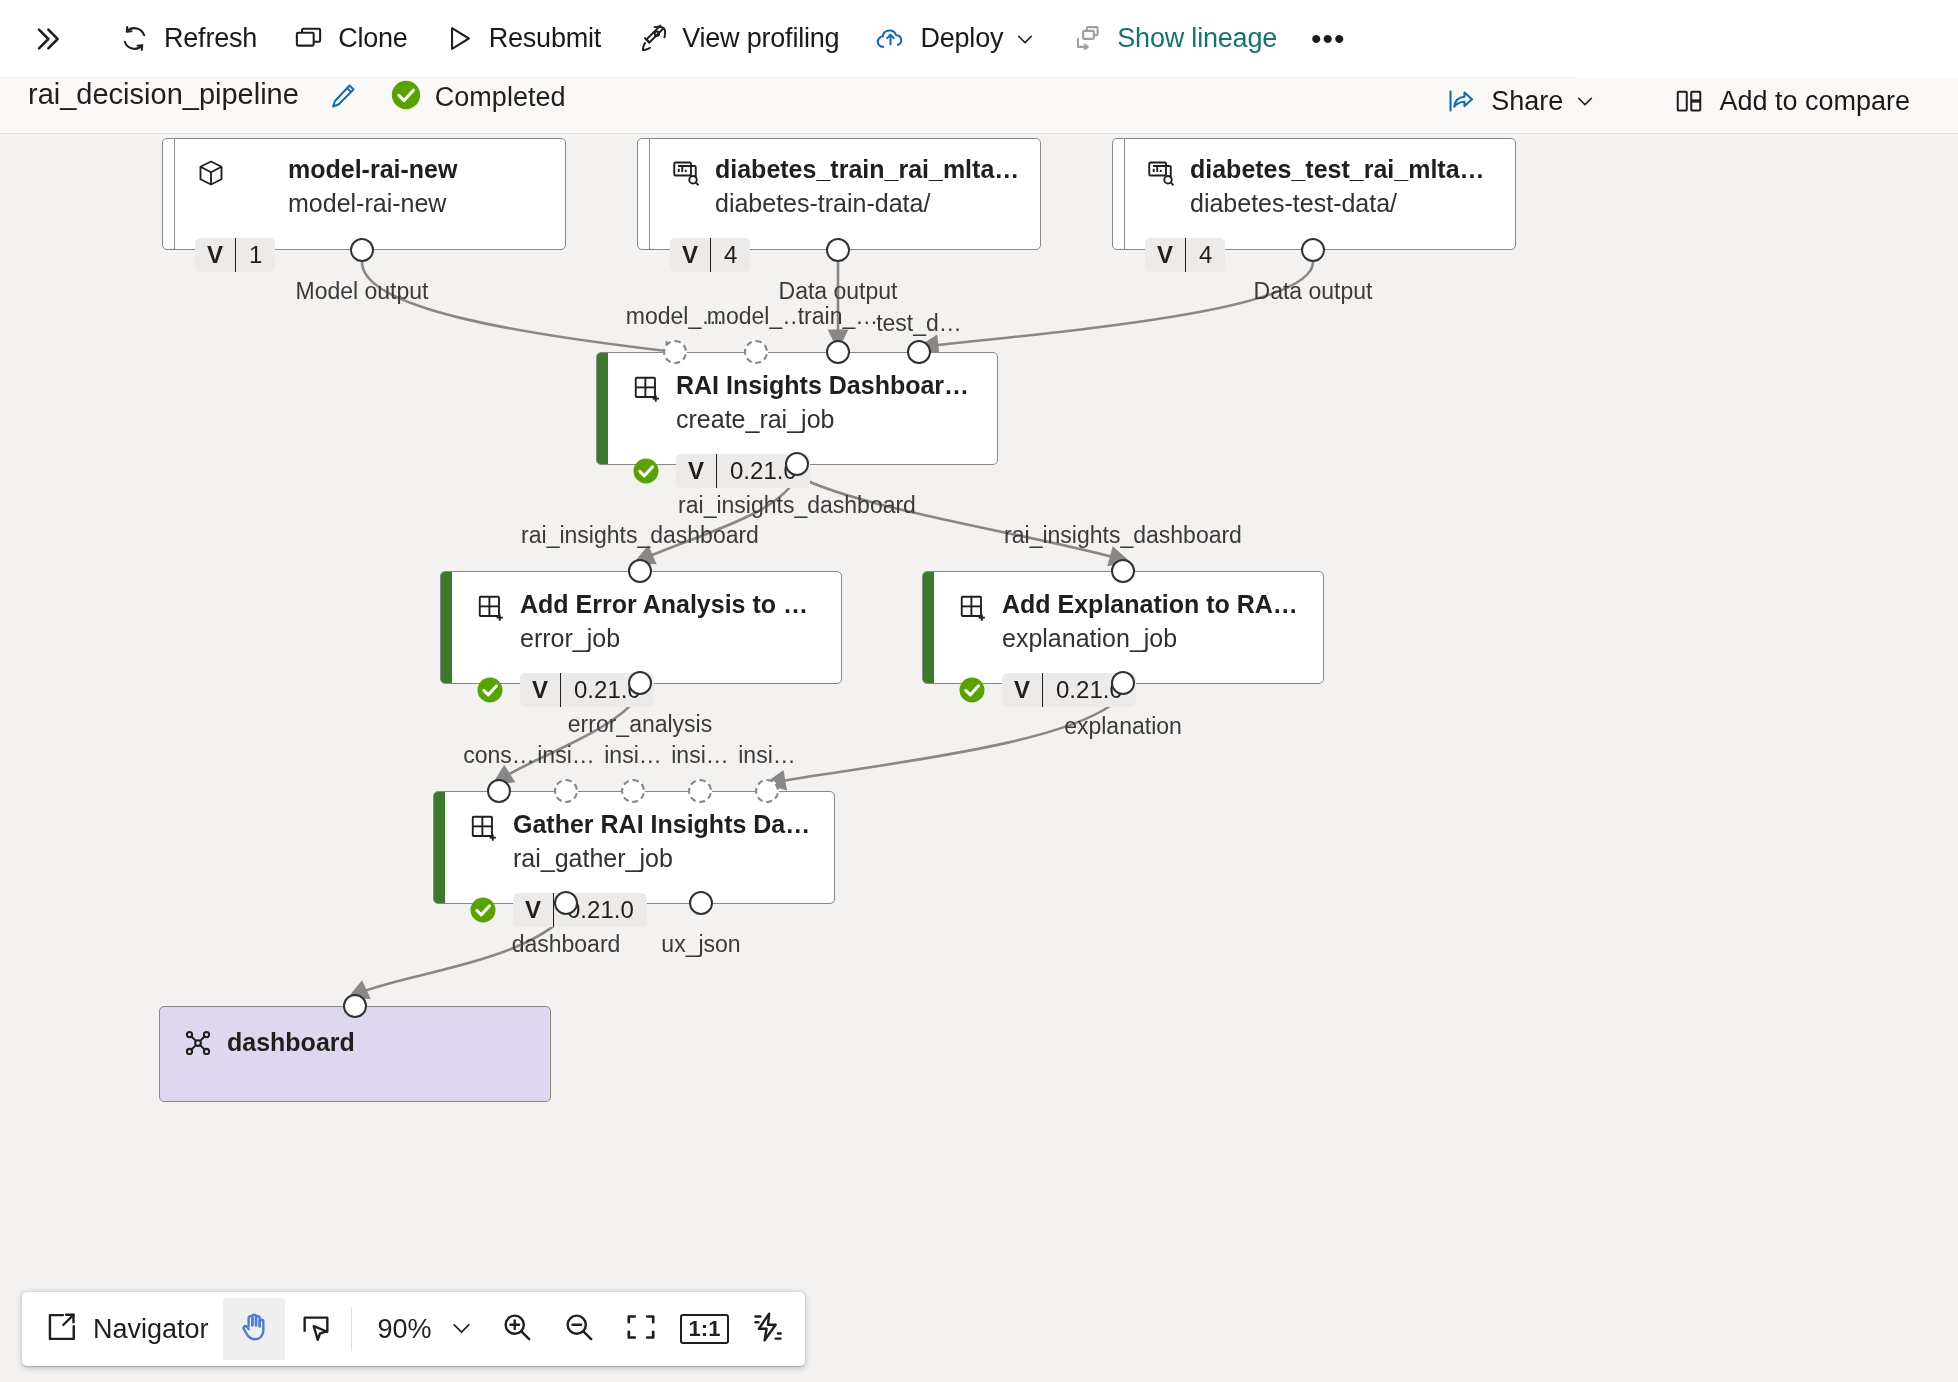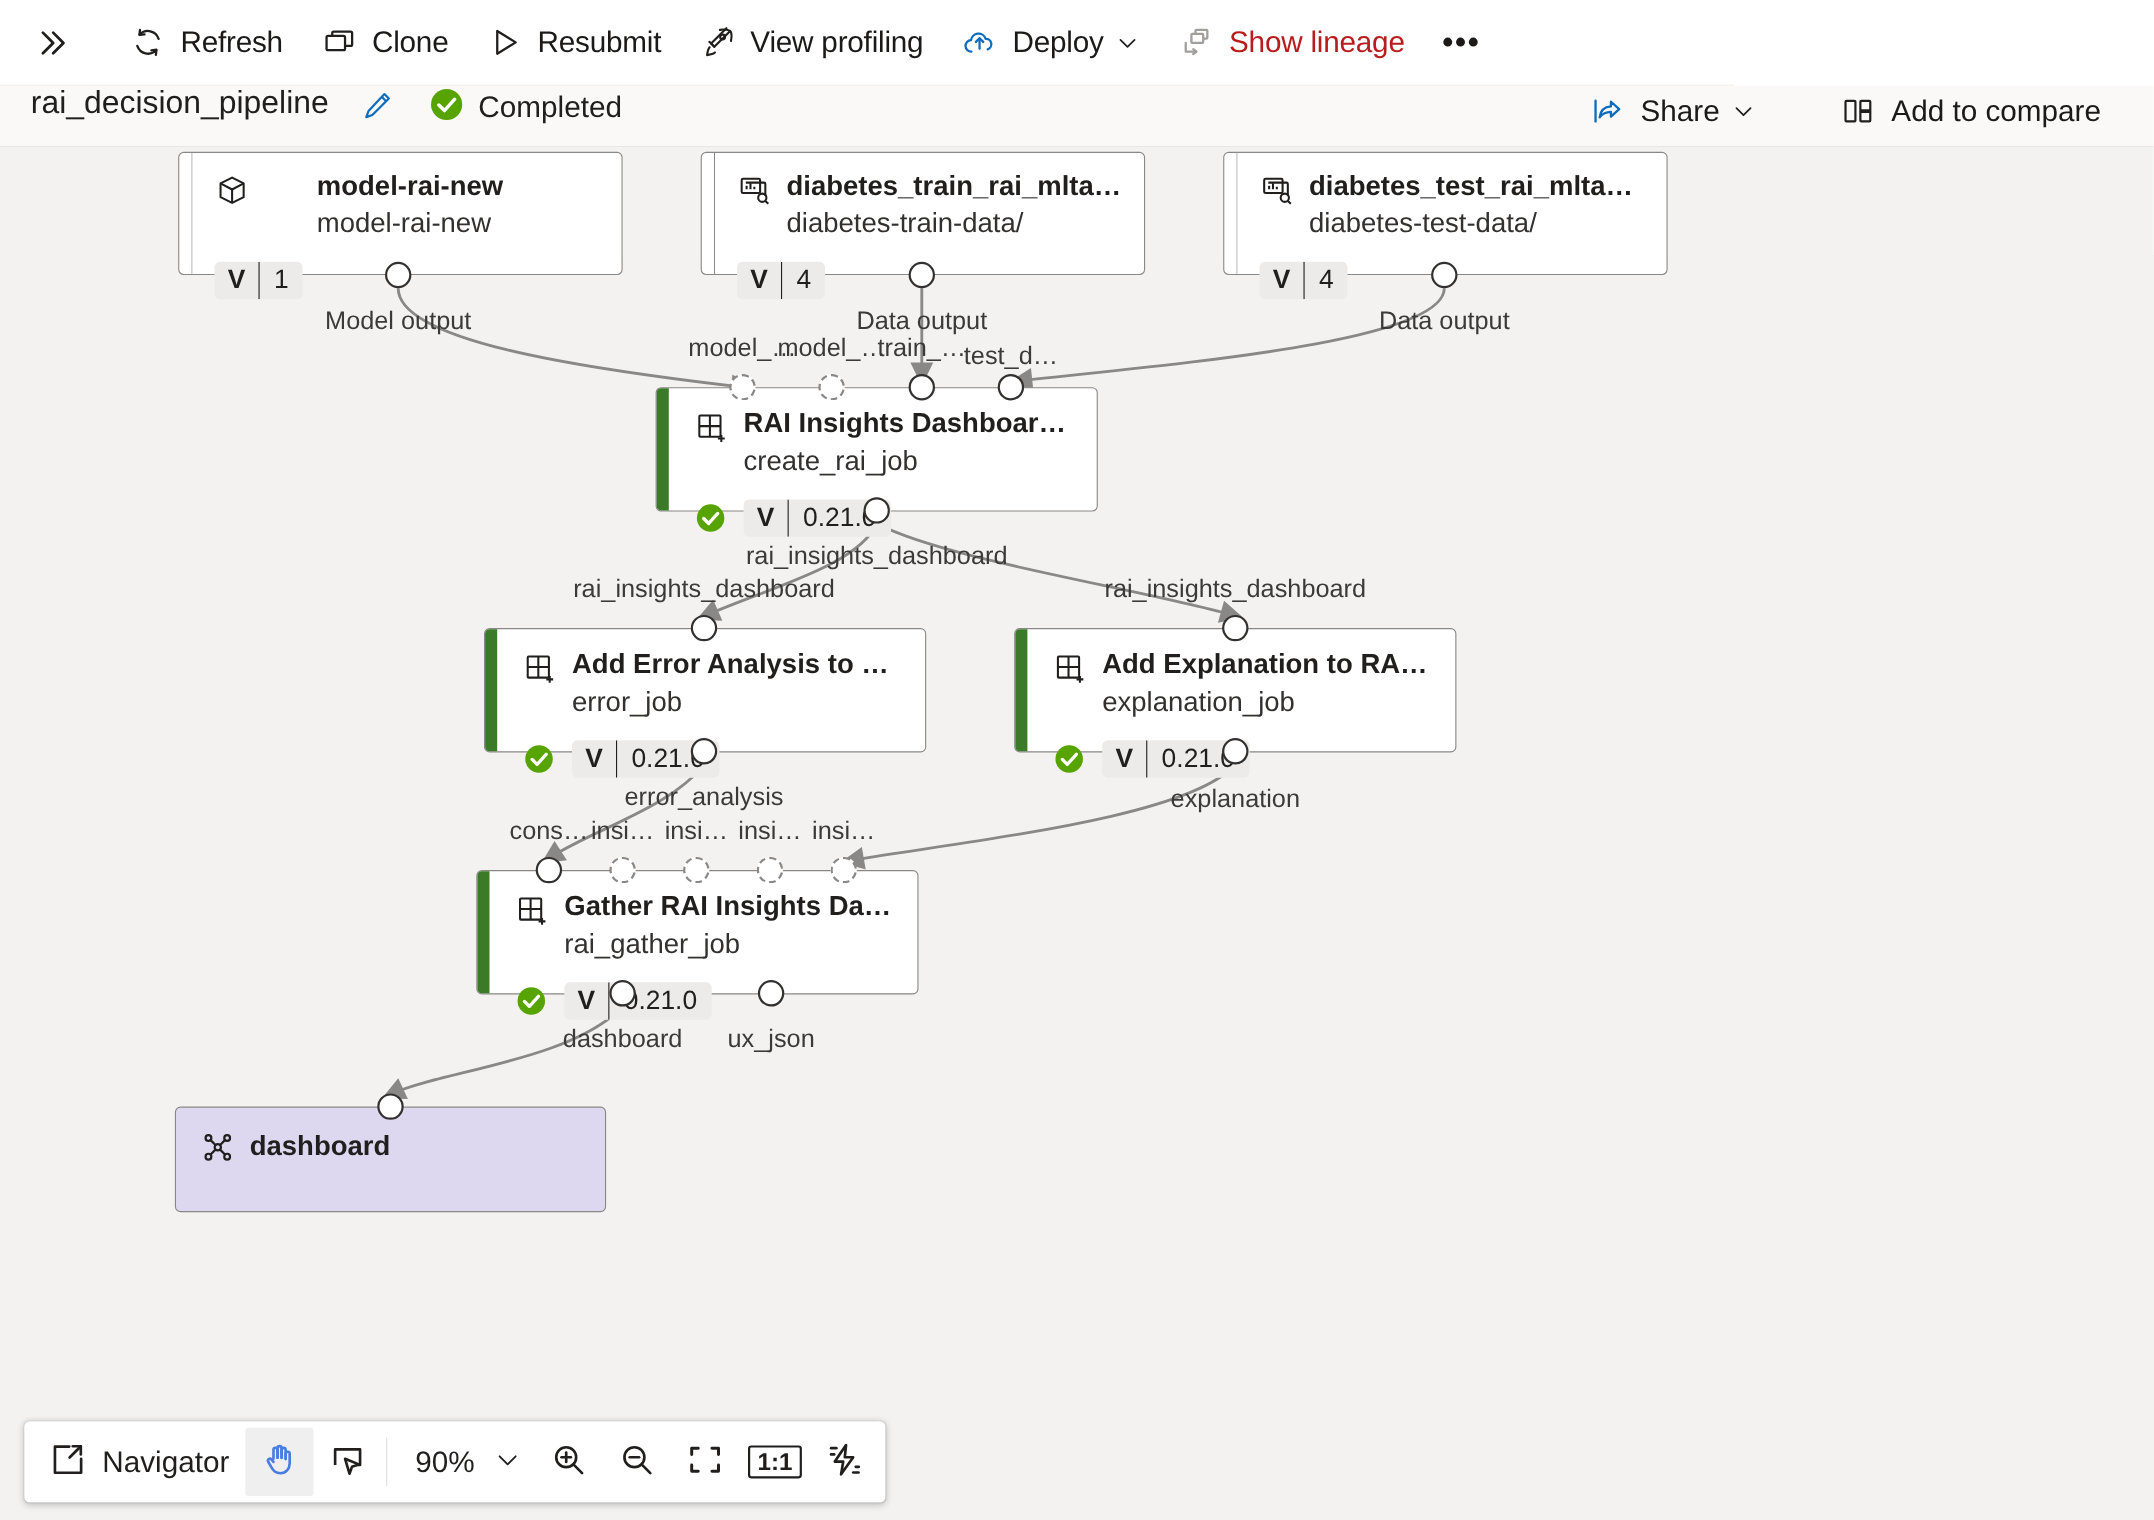--- a/index.html
+++ b/index.html
@@ -29,21 +29,21 @@
     cursor: pointer;
     border-radius: 3px;
     white-space: nowrap;
   }
   .tb-item.disabled { cursor: default; }
   .tb-label {
     font-size: 27px;
     color: #1b1a19;
     letter-spacing: -0.2px;
   }
-  .tb-item.disabled .tb-label { color: #b91c1c; }
+  .tb-item.disabled .tb-label { color: #0f766e; }
   .tb-ico {
     display: inline-flex; align-items: center; justify-content: center;
     width: 34px; height: 34px;
     margin-right: 13px;
     flex: none;
   }
   .tb-chev { margin-left: 11px; display:inline-flex; align-items:center; }
   #chevron-expand { padding: 0 10px 0 4px; margin-right: 16px; }
 
   

